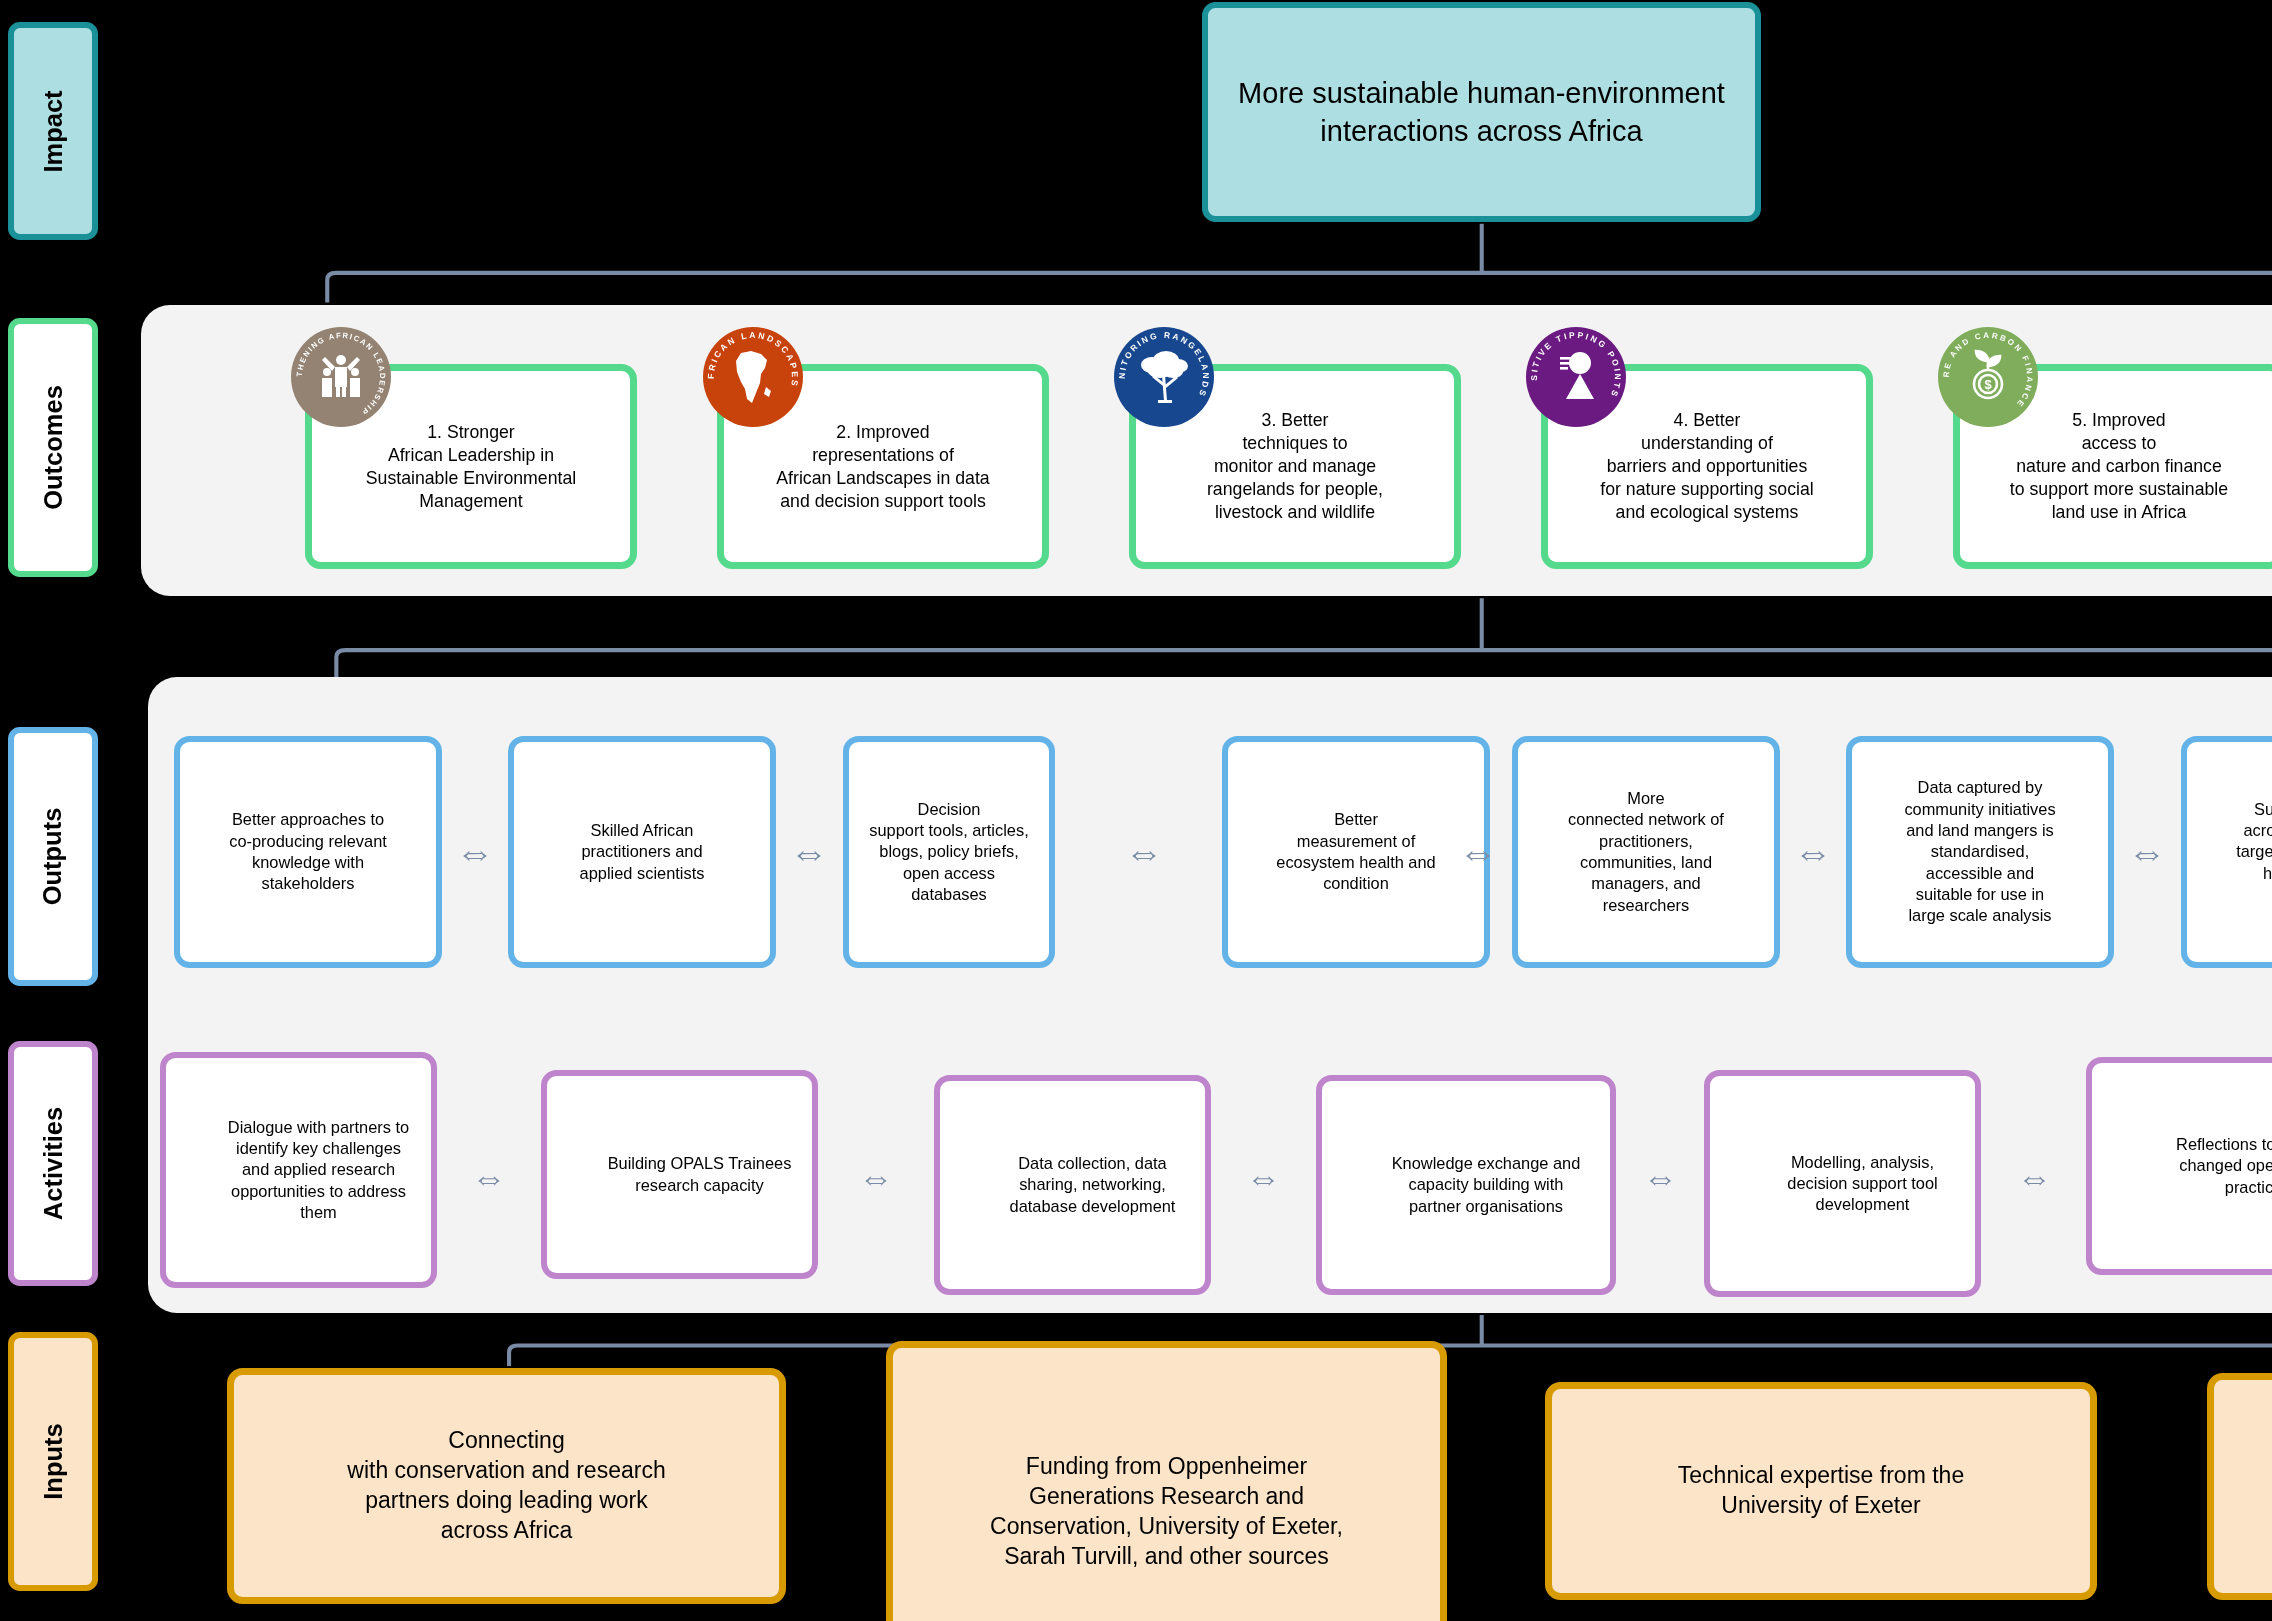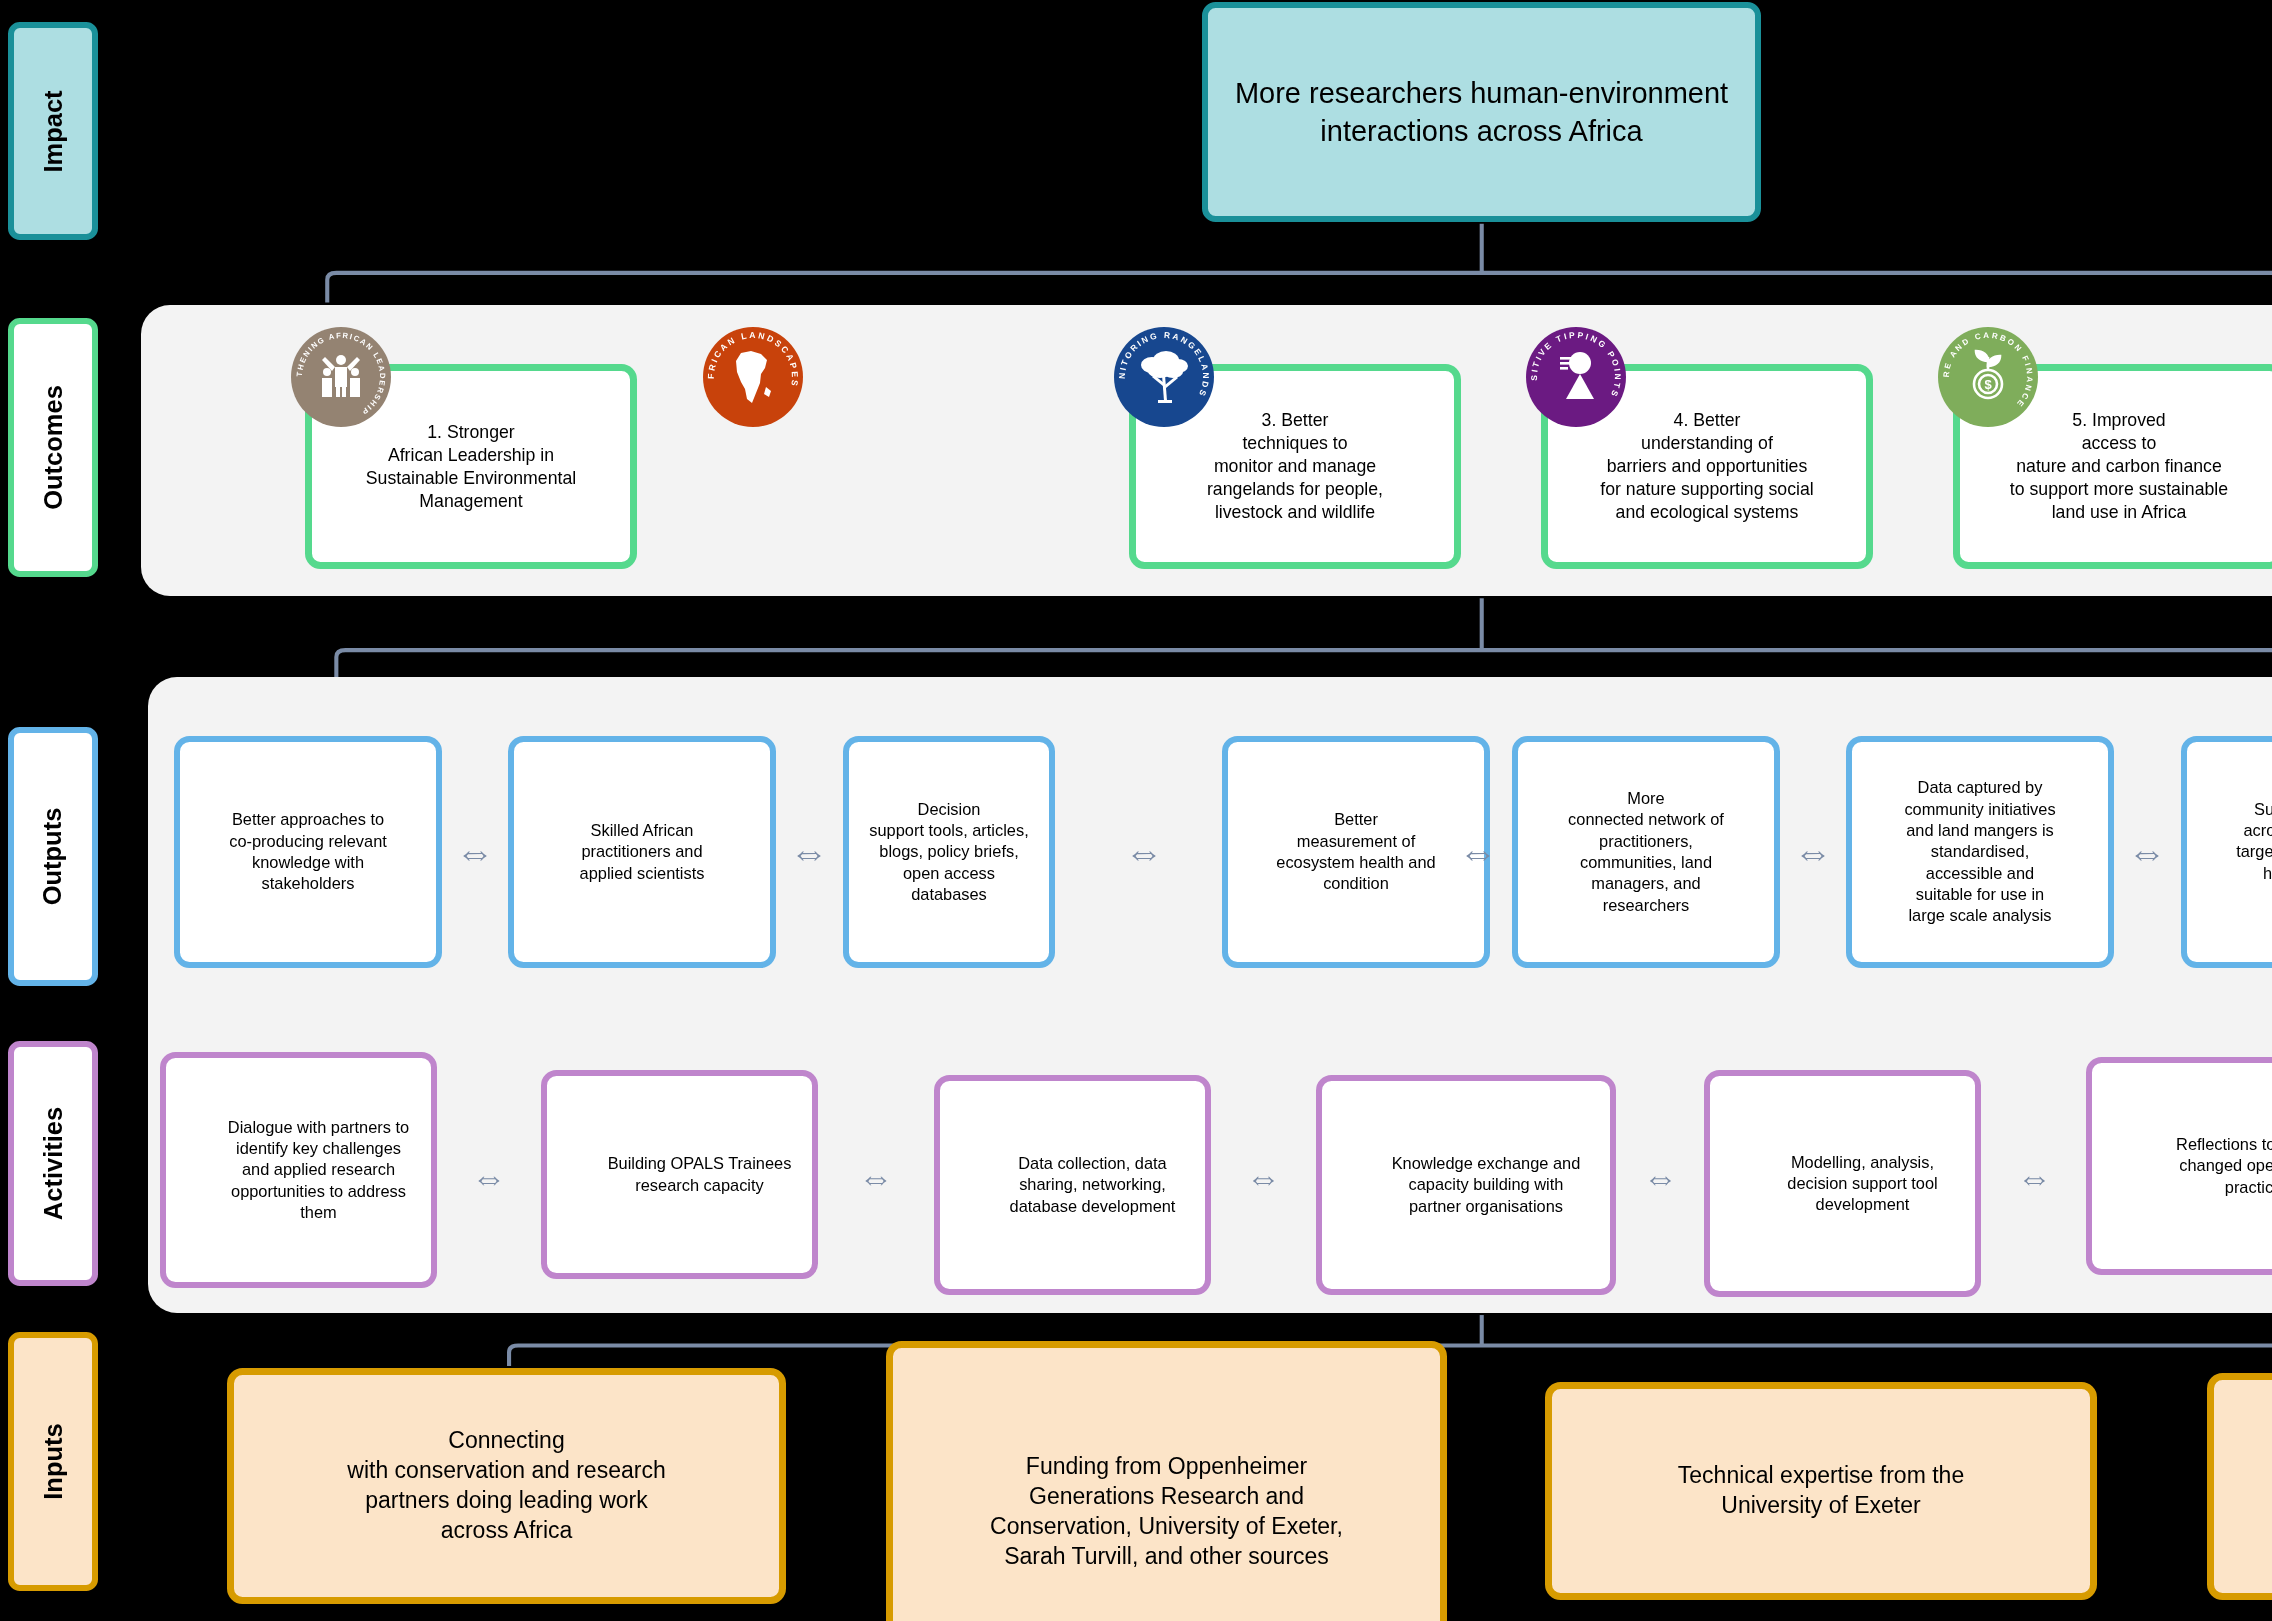--- a/index.html
+++ b/index.html
@@ -128,27 +128,30 @@
     <span>Outputs</span>
   </div>
   <div class="rail rail-activities">
     <span>Activities</span>
   </div>
   <div class="rail rail-inputs">
     <span>Inputs</span>
   </div>
 
   <div class="impact-box">
-    <div class="txt">More researchers human-environment interactions across Africa</div>
+    <div class="txt">More sustainable human-environment interactions across Africa</div>
   </div>
 
   <div class="panel panel-outcomes"></div>
 
   <div class="card c-outcome" style="left:305px;top:364px;width:332px;height:205px;">
     <div class="txt">1. Stronger<br>African Leadership in<br>Sustainable Environmental<br>Management</div>
+  </div>
+  <div class="card c-outcome" style="left:717px;top:364px;width:332px;height:205px;">
+    <div class="txt">2. Improved<br>representations of<br>African Landscapes in data<br>and decision support tools</div>
   </div>
   <div class="card c-outcome" style="left:1129px;top:364px;width:332px;height:205px;">
     <div class="txt">3. Better<br>techniques to<br>monitor and manage<br>rangelands for people,<br>livestock and wildlife</div>
   </div>
   <div class="card c-outcome" style="left:1541px;top:364px;width:332px;height:205px;">
     <div class="txt">4. Better<br>understanding of<br>barriers and opportunities<br>for nature supporting social<br>and ecological systems</div>
   </div>
   <div class="card c-outcome" style="left:1953px;top:364px;width:332px;height:205px;">
     <div class="txt">5. Improved<br>access to<br>nature and carbon finance<br>to support more sustainable<br>land use in Africa</div>
   </div>

